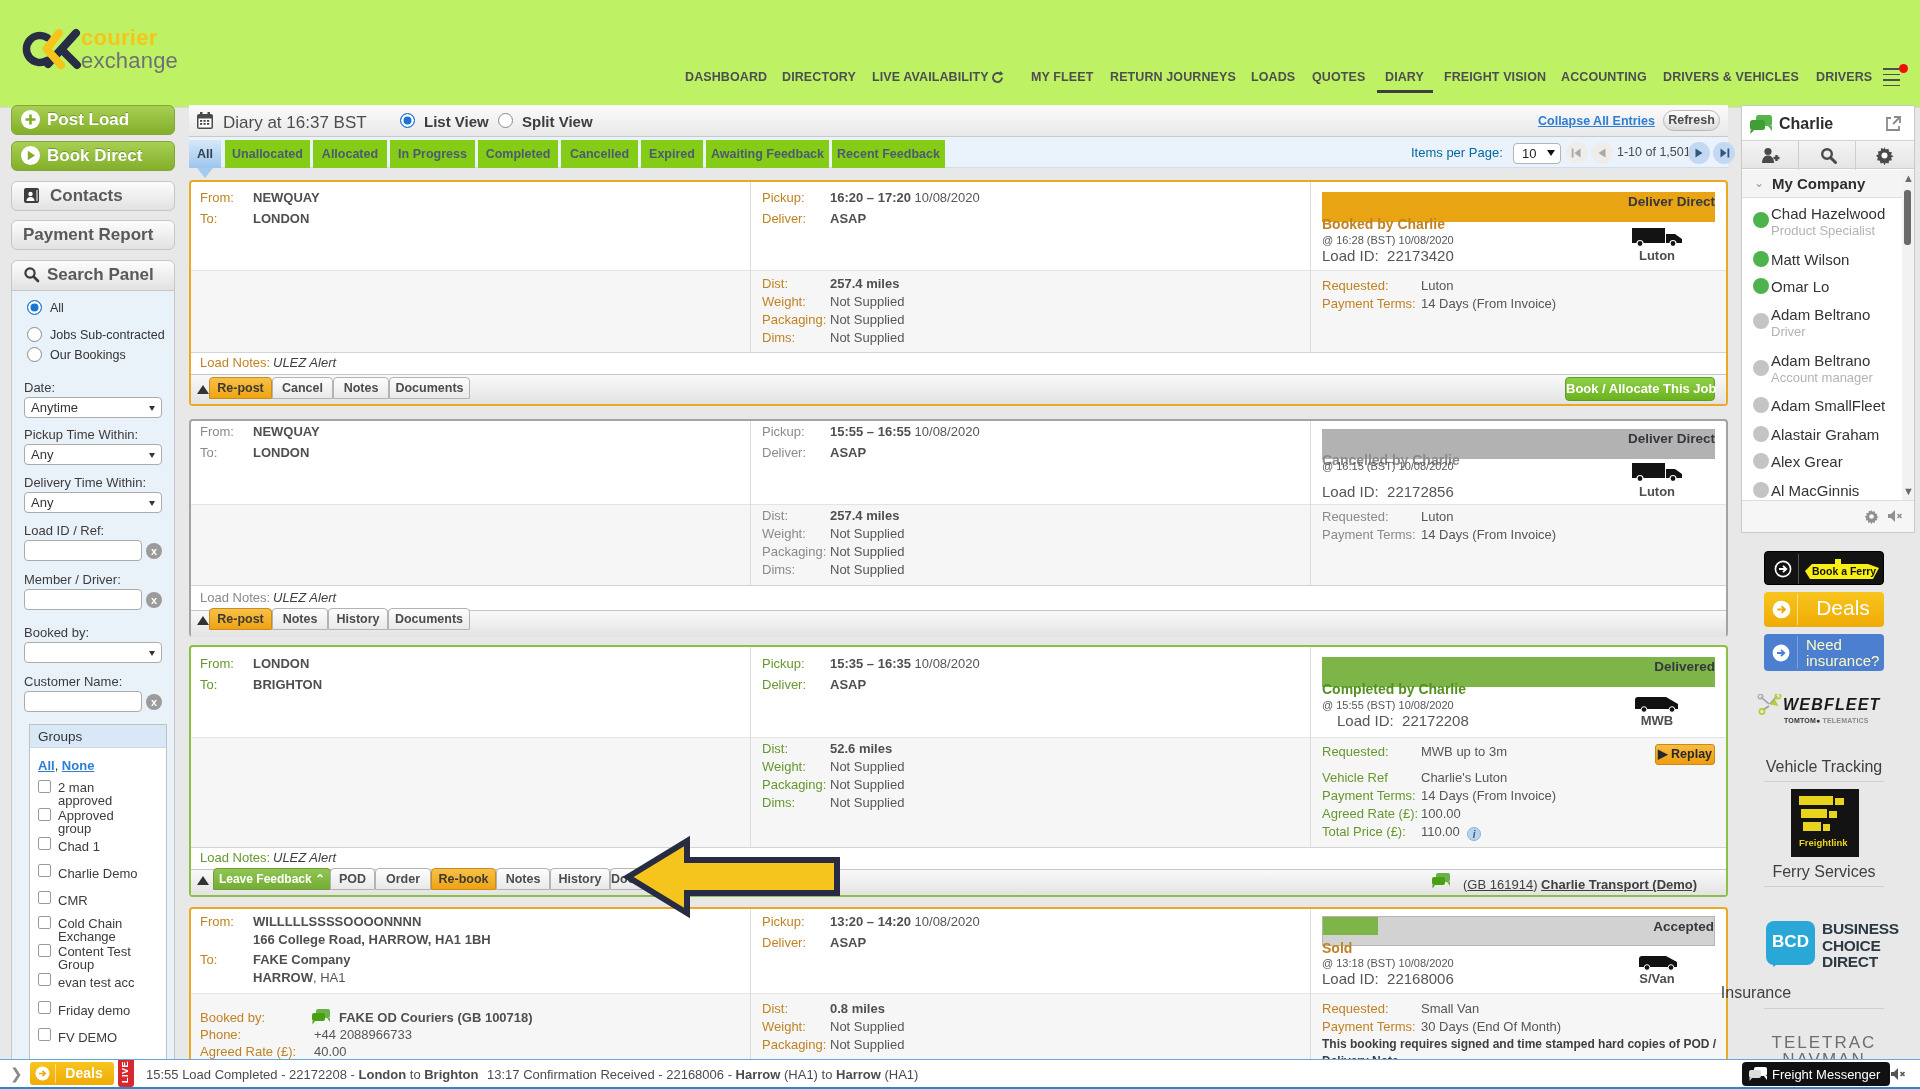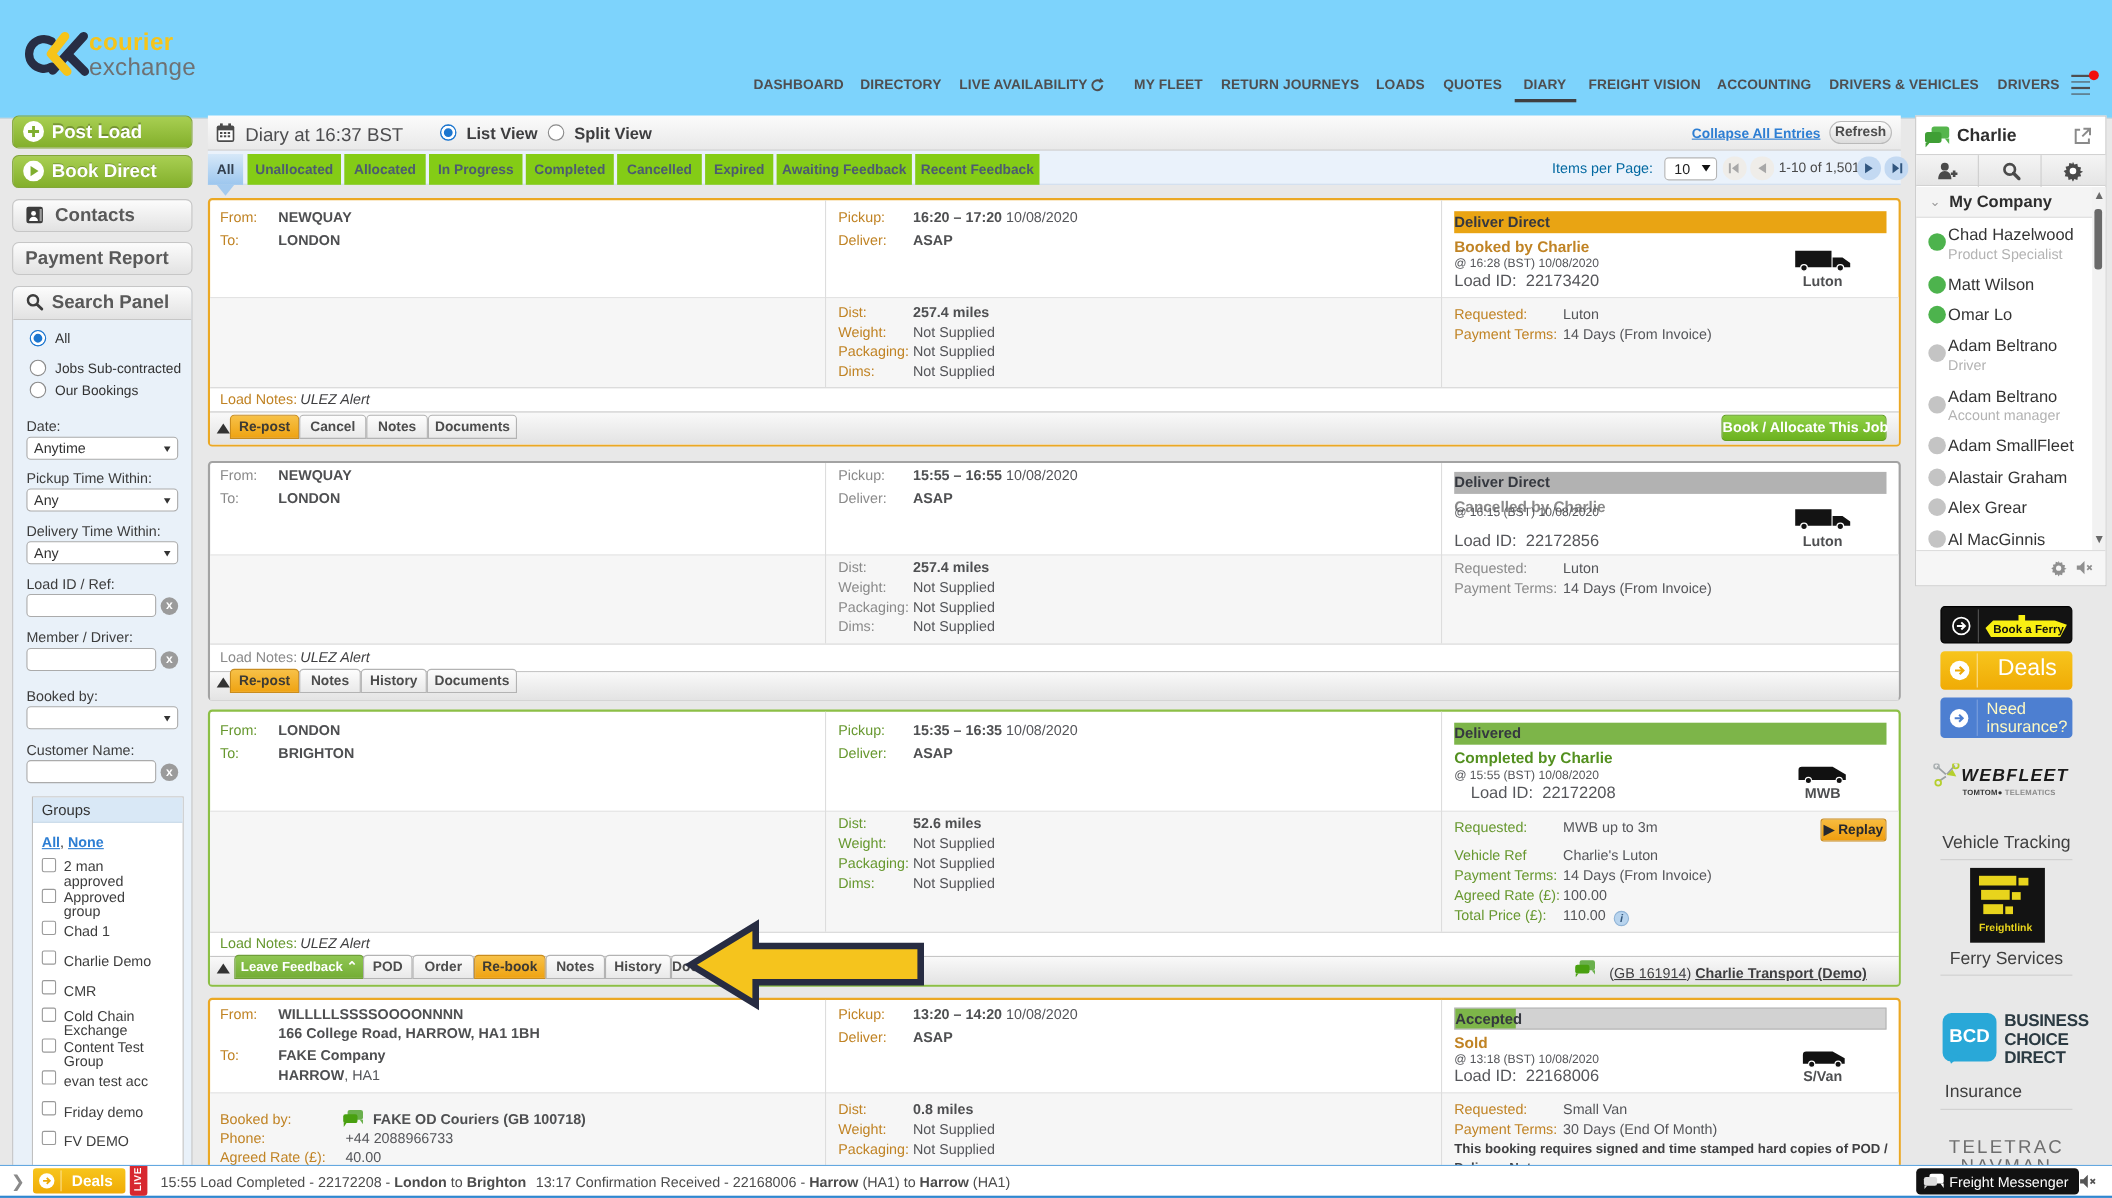--- a/index.html
+++ b/index.html
@@ -1,18 +1,18 @@
 <!DOCTYPE html>
 <html><head><meta charset="utf-8"><title>Diary</title><style>
 html,body{margin:0;padding:0;background:#e8e8e8}
 *{box-sizing:border-box}
 #page{position:relative;width:1920px;height:1089px;background:#e8e8e8;font-family:"Liberation Sans",sans-serif;overflow:hidden}
 .abs{position:absolute}
 
-#hdr{position:absolute;left:0;top:0;width:1920px;height:108px;background:#7dd3fc;border-bottom:1px solid #d8d8d8}
+#hdr{position:absolute;left:0;top:0;width:1920px;height:108px;background:#bef264;border-bottom:1px solid #d8d8d8}
 .nv{position:absolute;top:70px;font-size:12.5px;font-weight:700;color:#4e4e50;letter-spacing:.1px;white-space:nowrap}
 
 .sbtn{position:absolute;left:11px;width:164px;height:30px;border-radius:6px;font-weight:700;font-size:17px;line-height:28px}
 .grn{background:linear-gradient(#a8cf52,#83af2b);border:1px solid #82a639;color:#fff;text-shadow:0 -1px 0 rgba(0,0,0,.25)}
 .gry{background:linear-gradient(#fcfcfc,#e2e2e2);border:1px solid #c6c6c6;color:#595959}
 #spanel{position:absolute;left:11px;top:260px;width:164px;height:805px;background:#e9f1f9;border:1px solid #c6c6c6;border-radius:6px 6px 0 0}
 #sphead{position:absolute;left:0;top:0;width:162px;height:30px;background:linear-gradient(#fcfcfc,#e2e2e2);border-bottom:1px solid #c6c6c6;border-radius:6px 6px 0 0;color:#595959;font-weight:700;font-size:17px;line-height:28px}
 .slab{position:absolute;left:12px;font-size:13px;color:#3c3c3c}
 .ssel{position:absolute;left:12px;width:138px;height:21px;background:#fff;border:1px solid #ababab;border-radius:4px;font-size:13px;color:#333;line-height:19px;padding-left:6px}
 .ssel:after{content:"";position:absolute;right:6px;top:8px;border:3.5px solid transparent;border-top:5px solid #333}
@@ -34,21 +34,21 @@
 .rowB{position:absolute;left:0;background:#f6f6f6;border-top:1px solid #e3e3e3;width:100%}
 .vdiv{position:absolute;top:0;width:1px;background:#ddd}
 .notes{position:absolute;left:0;width:100%;border-top:1px solid #d4d4d4;background:#fff}
 .trow{position:absolute;left:0;width:100%;background:linear-gradient(#f9f9f9,#e3e3e3);border-top:1px solid #c6c6c6}
 .t{font-size:13px;position:absolute;white-space:nowrap;line-height:18px}
 .lo{color:#c08324}
 .lg{color:#8a8a8a}
 .lgr{color:#67982f}
 .v{color:#55565a}
 .vb{color:#4e4f51;font-weight:700}
-.banner{position:absolute;height:20px;font-size:13.5px;font-weight:700;text-align:left;line-height:20px;color:#35383f}
+.banner{position:absolute;height:30px;font-size:13.5px;font-weight:700;text-align:right;line-height:20px;color:#35383f}
 .tab{position:absolute;bottom:5px;height:22px;white-space:nowrap;background:linear-gradient(#fdfdfd,#e9e9e9);border:1px solid #b3b3b3;border-radius:4px 4px 0 0;font-size:12.5px;font-weight:700;color:#4c4c4c;text-align:center;line-height:20px}
 .tab-or{background:linear-gradient(#f7c148,#efa312);border:1px solid #c98c1e;color:#3d3a33}
 .tab-grn{background:linear-gradient(#8fc653,#74ad35);border:1px solid #6f9e3a;color:#fff}
 .uarr{position:absolute;bottom:10px;width:0;height:0;border:6px solid transparent;border-bottom:9px solid #333}
 
 #msgr{position:absolute;left:1741px;top:105px;width:174px;height:428px;background:#fff;border:1px solid #c9c9c9}
 .mrow{font-size:15px;color:#333;position:absolute;white-space:nowrap}
 .msub{font-size:13px;color:#b3b3b3;position:absolute;white-space:nowrap}
 .dot{position:absolute;width:16px;height:16px;border-radius:50%}
 .dgrn{background:#4db34d}
@@ -547,21 +547,21 @@
         </g>
 <text x="0" y="50" font-size="9.5" font-weight="700" fill="#e8d41c" font-family="Liberation Sans,sans-serif">Freightlink</text>
 </svg>
 </div>
 <span class="abs" style="left:1764px;top:863px;width:120px;text-align:center;font-size:16px;color:#3f3f3f;white-space:nowrap">Ferry Services</span>
 <div class="sep" style="left:1764px;top:886px;width:120px"></div>
 <div class="abs" style="left:1766px;top:921px;width:49px;height:44px;background:#29a8d8;border-radius:8px"></div>
 <div class="abs" style="left:1768px;top:958px;width:0;height:0;border:6px solid transparent;border-top:9px solid #29a8d8;transform:rotate(15deg)"></div>
 <span class="abs" style="left:1766px;top:932px;width:49px;text-align:center;font-size:17px;font-weight:700;color:#fff">BCD</span>
 <span class="abs" style="left:1822px;top:921px;font-size:15.5px;font-weight:700;color:#2b3a42;line-height:16.5px;letter-spacing:-.3px">BUSINESS<br>CHOICE<br>DIRECT</span>
-<span class="abs" style="left:1768px;top:984px;width:120px;text-align:left;font-size:16px;color:#3f3f3f;white-space:nowrap">Insurance</span>
+<span class="abs" style="left:1696px;top:984px;width:120px;text-align:center;font-size:16px;color:#3f3f3f;white-space:nowrap">Insurance</span>
 <div class="sep" style="left:1764px;top:1008px;width:120px"></div>
 <span class="abs" style="left:1764px;top:1033px;width:120px;text-align:center;font-size:17px;color:#6e6e6e;letter-spacing:2px">TELETRAC</span>
 <span class="abs" style="left:1764px;top:1050px;width:120px;text-align:center;font-size:17px;color:#6e6e6e;letter-spacing:2px">NAVMAN</span>
 
 <div id="bbar">
 <span class="abs" style="left:10px;top:5px;font-size:15px;color:#8a8a8a">❯</span>
 <div class="abs" style="left:30px;top:2px;width:84px;height:23px;background:linear-gradient(#f7c51d,#f0ab05);border-radius:3px">
 <svg class="abs" style="left:5px;top:4px" width="15" height="15" viewBox="0 0 18 18">
           <circle cx="9" cy="9" r="8.4" fill="#fff"></circle>
           <path d="M5 9 h7 M9 5.8 L12.3 9 L9 12.2" fill="none" stroke="#eda907" stroke-width="2"></path>

